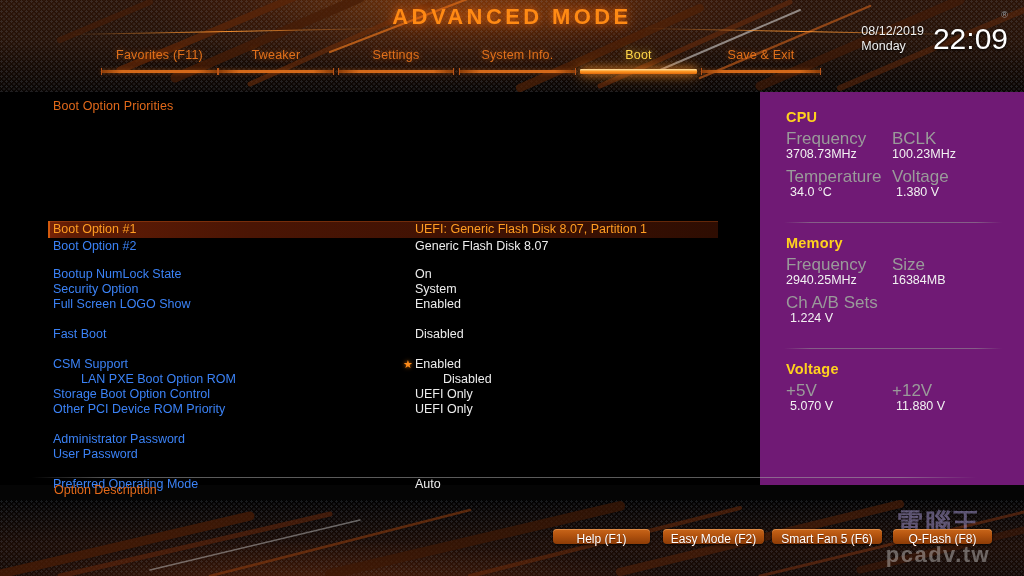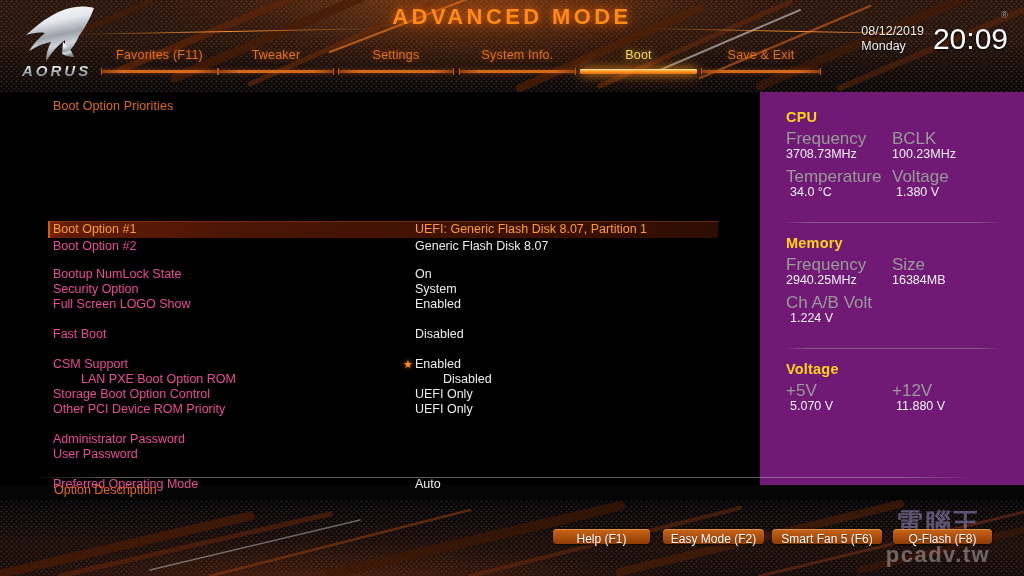--- a/index.html
+++ b/index.html
@@ -107,21 +107,21 @@
   #list { position:absolute; left:0; top:0; width:760px; height:393px; }
 
   .section-title {
     position:absolute; left:53px; font-size:12.5px; color:#e2691a;
     letter-spacing:.1px;
   }
 
   .row { position:absolute; left:48px; width:670px; height:17px; }
   .row .lbl {
     position:absolute; left:5px; top:0; font-size:12.5px; line-height:17px;
-    color:#ec4899; white-space:nowrap;
+    color:#3b82f6; white-space:nowrap;
   }
   .row .val {
     position:absolute; left:367px; top:0; font-size:12.5px; line-height:17px;
     color:#ededed; white-space:nowrap;
   }
   .row .star {
     position:absolute; left:355px; top:0; line-height:17px;
     font-size:11px; color:#ff8c1a;
     text-shadow:0 0 4px rgba(255,130,20,.8);
   }
@@ -211,54 +211,32 @@
       <path d="M520 88 L700 8" stroke="#512105" stroke-width="8" opacity=".7"></path>
       <path d="M600 86 L790 2" stroke="#63280a" stroke-width="5" opacity=".65"></path>
       <path d="M660 70 L800 10" stroke="#e0e0e0" stroke-width="2" opacity=".55"></path>
       <path d="M700 78 L870 6" stroke="#b9581a" stroke-width="2.4" opacity=".7"></path>
       <path d="M760 86 L960 0" stroke="#461b05" stroke-width="9" opacity=".6"></path>
       <path d="M840 88 L1024 10" stroke="#5e270a" stroke-width="6" opacity=".55"></path>
       <path d="M60 40 L150 2" stroke="#4a1d05" stroke-width="6" opacity=".6"></path>
     </g>
   </svg>
 
-  <div class="logo-wrap">
-    <svg width="104" height="64" viewBox="0 0 104 64">
-      <defs>
-        <linearGradient id="falcon" x1="0" y1="0" x2="0.25" y2="1">
-          <stop offset="0%" stop-color="#ffffff"></stop>
-          <stop offset="35%" stop-color="#e4e8ec"></stop>
-          <stop offset="60%" stop-color="#9aa1a8"></stop>
-          <stop offset="78%" stop-color="#cfd5da"></stop>
-          <stop offset="100%" stop-color="#7d858c"></stop>
-        </linearGradient>
-      </defs>
-      <path fill="url(#falcon)" d="
-        M88 6 C74 2 58 6 45 14 C36 19 28 26 20 33
-        C27 31 33 30 39 31 C33 36 27 42 23 49
-        C31 44 38 41 45 40 C42 46 40 52 40 59
-        C46 50 52 43 59 38 L59 54 C65 48 70 41 73 34
-        C78 27 83 19 88 6 Z"></path>
-      <path fill="url(#falcon)" d="
-        M57 40 C62 44 66 49 68 55 C64 55 60 54 56 52 Z"></path>
-    </svg>
-    <div class="aorus-word">AORUS</div>
-  </div>
 
   <div class="title-rule l"></div>
   <div class="title-rule r"></div>
   <div id="adv-mode">ADVANCED MODE</div>
 
   <div class="reg-mark">®</div>
 
   <div id="datetime">
     <div class="dt-left">
       <div>08/12/2019</div>
       <div>Monday</div>
-    </div><div class="dt-clock">20:09</div>
+    </div><div class="dt-clock">22:09</div>
   </div>
 </div>
 
 <div id="tabs">
     <div class="tab" style="left: 101px; width: 117px;">
       <span class="tlabel">Favorites (F11)</span>
       <span class="tbar"></span>
     </div>
     <div class="tab" style="left: 218px; width: 116px;">
       <span class="tlabel">Tweaker</span>
@@ -361,21 +339,21 @@
       <div class="sp-div" style="top: 256px;"></div>
       <div class="sp-cell" style="left: 26px; top: 166px;">
         <div class="k">Frequency</div>
         <div class="v">2940.25MHz</div>
       </div>
       <div class="sp-cell" style="left: 132px; top: 166px;">
         <div class="k">Size</div>
         <div class="v">16384MB</div>
       </div>
       <div class="sp-cell indent" style="left: 26px; top: 204px;">
-        <div class="k">Ch A/B Volt</div>
+        <div class="k">Ch A/B Sets</div>
         <div class="v">1.224 V</div>
       </div>
       <div class="sp-head" style="top: 269px;">Voltage</div>
       <div class="sp-cell indent" style="left: 26px; top: 292px;">
         <div class="k">+5V</div>
         <div class="v">5.070 V</div>
       </div>
       <div class="sp-cell indent" style="left: 132px; top: 292px;">
         <div class="k">+12V</div>
         <div class="v">11.880 V</div>

